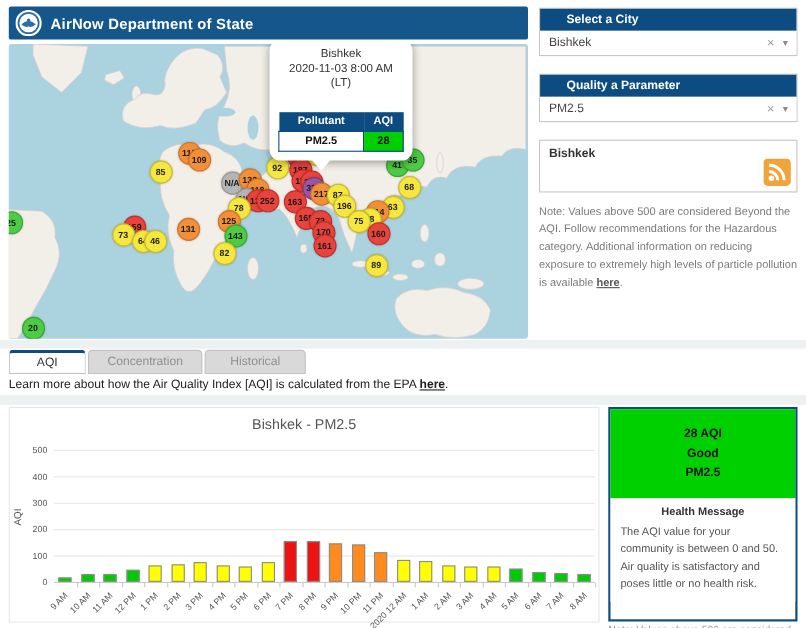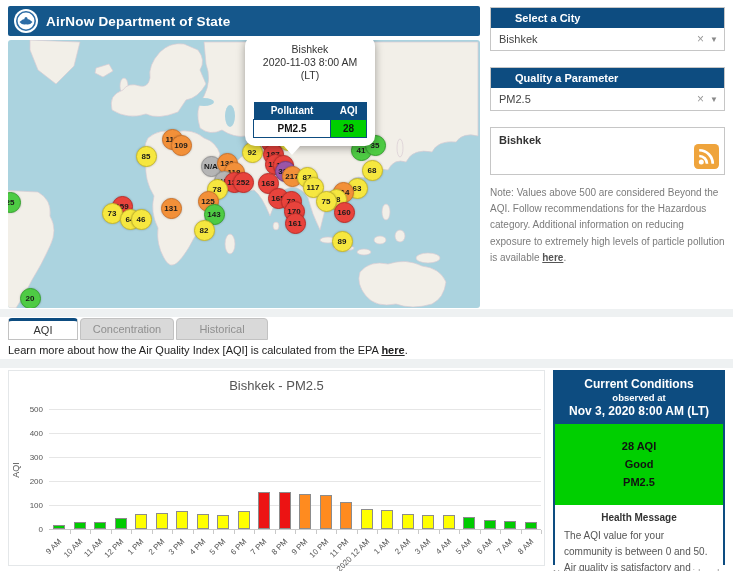--- a/index.html
+++ b/index.html
@@ -54,21 +54,21 @@
 
   
   .gray-strip { left:0; width:733px; background:#eef1f2; }
 
   
   #tabs { left:8px; top:318px; display:flex; gap:2px; }
   .tab { height:22px; display:flex; align-items:center; justify-content:center;
     font-size:11px; border:1px solid #c2c2c2; border-radius:4px 4px 0 0;
     background:#d9d9d9; color:#8f8f8f; cursor:pointer; }
   .tab.active { background:#fff; color:#333; border-top:3px solid #0d4c80; }
-  #tab-aqi { width:70px; } #tab-conc { width:94px;text-align:center; } #tab-hist { width:92px; }
+  #tab-aqi { width:70px; } #tab-conc { width:104px;text-align:center; } #tab-hist { width:92px; }
 
   #learn-more { left:8px; top:344px; font-size:11px; color:#222; }
   #learn-more a { color:#222; font-weight:bold; }
 
   
   #chart { left:8px; top:370px; width:537px; height:196px; background:#fff; border:1px solid #e4e7e9; }
   #chart .ctitle { position:absolute; left:0; right:0; top:7px; text-align:center; font-size:13px; color:#555; }
   #chart .ylab { position:absolute; left:-28px; top:94px; width:70px; text-align:center;
     font-size:9px; color:#555; transform:rotate(-90deg); }
   .gridline { position:absolute; left:40px; width:492px; height:1px; background:#e6e6e6; }
@@ -157,21 +157,21 @@
       <div class="marker lv-yellow" style="left: 233.5px; top: 101.5px;">92</div>
       <div class="marker lv-red" style="left: 252.5px; top: 91.5px;">156</div>
       <div class="marker lv-yellow" style="left: 269.5px; top: 89.5px;">424</div>
       <div class="marker lv-green" style="left: 258.5px; top: 77.5px;">28</div>
       <div class="marker lv-red" style="left: 254.5px; top: 103.5px;">187</div>
       <div class="marker lv-red" style="left: 256.5px; top: 113.5px;">171</div>
       <div class="marker lv-red" style="left: 264.5px; top: 114.5px;">133</div>
       <div class="marker lv-purple" style="left: 266.5px; top: 120.5px;">334</div>
       <div class="marker lv-orange" style="left: 273.5px; top: 125.5px;">217</div>
       <div class="marker lv-yellow" style="left: 288.5px; top: 126.5px;">87</div>
-      <div class="marker lv-yellow" style="left: 294.5px; top: 136.5px;">117</div>
+      <div class="marker lv-yellow" style="left: 294.5px; top: 136.5px;">196</div>
       <div class="marker lv-red" style="left: 249.5px; top: 132.5px;">163</div>
       <div class="marker lv-red" style="left: 259.5px; top: 147.5px;">165</div>
       <div class="marker lv-red" style="left: 272.5px; top: 150.5px;">73</div>
       <div class="marker lv-red" style="left: 275.5px; top: 160.5px;">170</div>
       <div class="marker lv-red" style="left: 276.5px; top: 172.5px;">161</div>
       <div class="marker lv-red" style="left: 323.5px; top: 77.5px;">166</div>
       <div class="marker lv-green" style="left: 342.5px; top: 99.5px;">41</div>
       <div class="marker lv-green" style="left: 356.5px; top: 94.5px;">35</div>
       <div class="marker lv-yellow" style="left: 353.5px; top: 119.5px;">68</div>
       <div class="marker lv-yellow" style="left: 338.5px; top: 137.5px;">63</div>
@@ -332,25 +332,20 @@
       <div class="bar" style="left: 495.25px; top: 150.08px; height: 7.92px; background: rgb(0, 203, 0);"></div>
       <div class="xtickmark" style="left: 511.5px; top: 159px;"></div>
       <div class="xlabel" style="left: 409.25px; top: 166px;">7 AM</div>
       <div class="bar" style="left: 515.75px; top: 151.28px; height: 6.72px; background: rgb(0, 203, 0);"></div>
       <div class="xtickmark" style="left: 532px; top: 159px;"></div>
       <div class="xlabel" style="left: 429.75px; top: 166px;">8 AM</div>
     </div>
 </div>
 
 <div class="abs" id="conditions">
-  <div id="cc-head">
-    <div class="l1">Current Conditions</div>
-    <div class="l2">observed at</div>
-    <div class="l3">Nov 3, 2020 8:00 AM (LT)</div>
-  </div>
   <div id="cc-aqi">
     <div>28 AQI</div>
     <div>Good</div>
     <div>PM2.5</div>
   </div>
   <div id="cc-health">
     <div class="ht">Health Message</div>
     <div class="hm">The AQI value for your community is between 0 and 50. Air quality is satisfactory and poses little or no health risk.</div>
   </div>
 </div>

